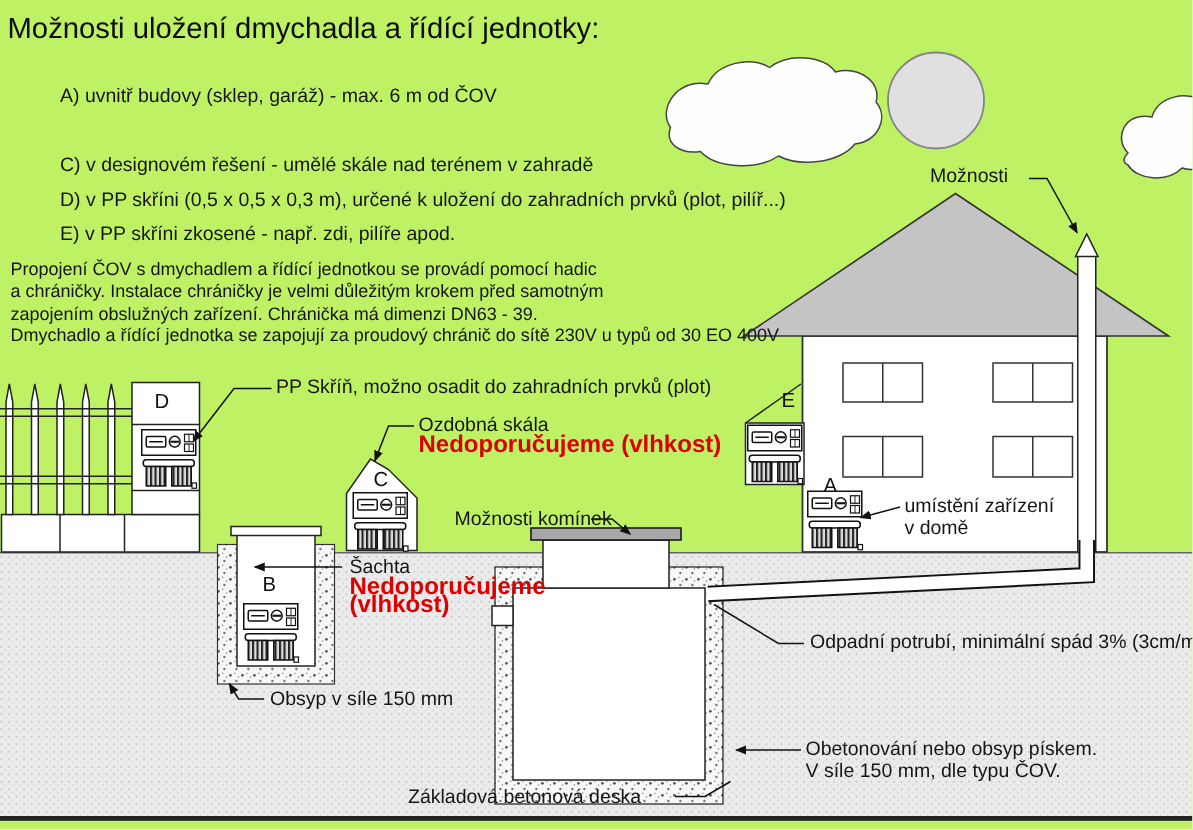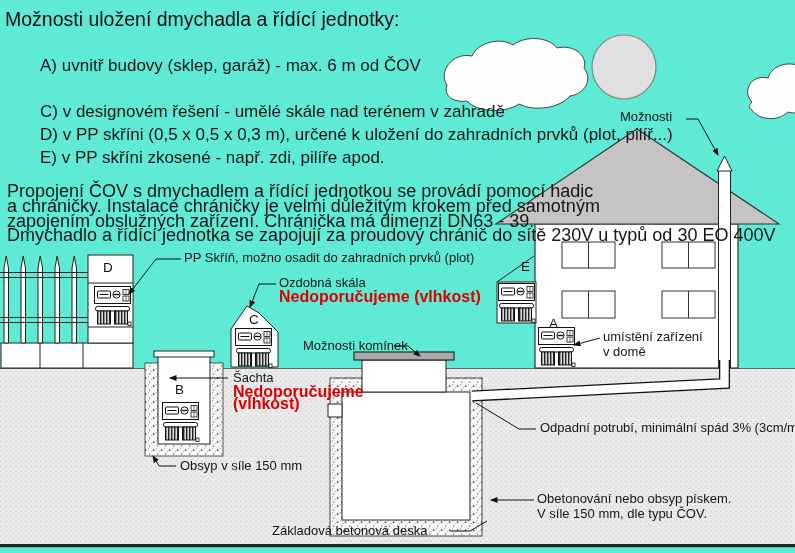--- a/index.html
+++ b/index.html
@@ -1,22 +1,22 @@
 <!DOCTYPE html>
 <html><head>
 <meta charset="utf-8">
 <style>
   *{margin:0;padding:0;box-sizing:border-box}
   html,body{background:#fff}
-  .stage{position:relative;width:795px;height:553px;background:#5eead4;overflow:hidden;
+  .stage{position:relative;width:795px;height:553px;background:#bef264;overflow:hidden;
          font-family:"Liberation Sans","DejaVu Sans",sans-serif;color:#111}
   .art{position:absolute;left:0;top:0}
   .title{position:absolute;left:5px;top:8px;font-size:19.5px;color:#0d0d0d;white-space:nowrap}
-  .opt{position:absolute;left:40px;font-size:17px;white-space:nowrap;color:#161616}
-  .para{position:absolute;left:7px;top:184px;font-size:18px;color:#161616}
+  .opt{position:absolute;left:40px;font-size:13px;white-space:nowrap;color:#161616}
+  .para{position:absolute;left:7px;top:172px;font-size:12px;color:#161616}
   .para div{line-height:14.8px;white-space:nowrap}
   .lbl{position:absolute;font-size:13px;line-height:14px;white-space:nowrap;color:#161616}
   .warn{position:absolute;font-size:16px;font-weight:bold;line-height:12px;white-space:nowrap;color:#dd0000}
   .marker{position:absolute;font-size:13.5px;color:#111;white-space:nowrap}
 </style>
 </head>
 <body>
 
 <div class="stage">
 

